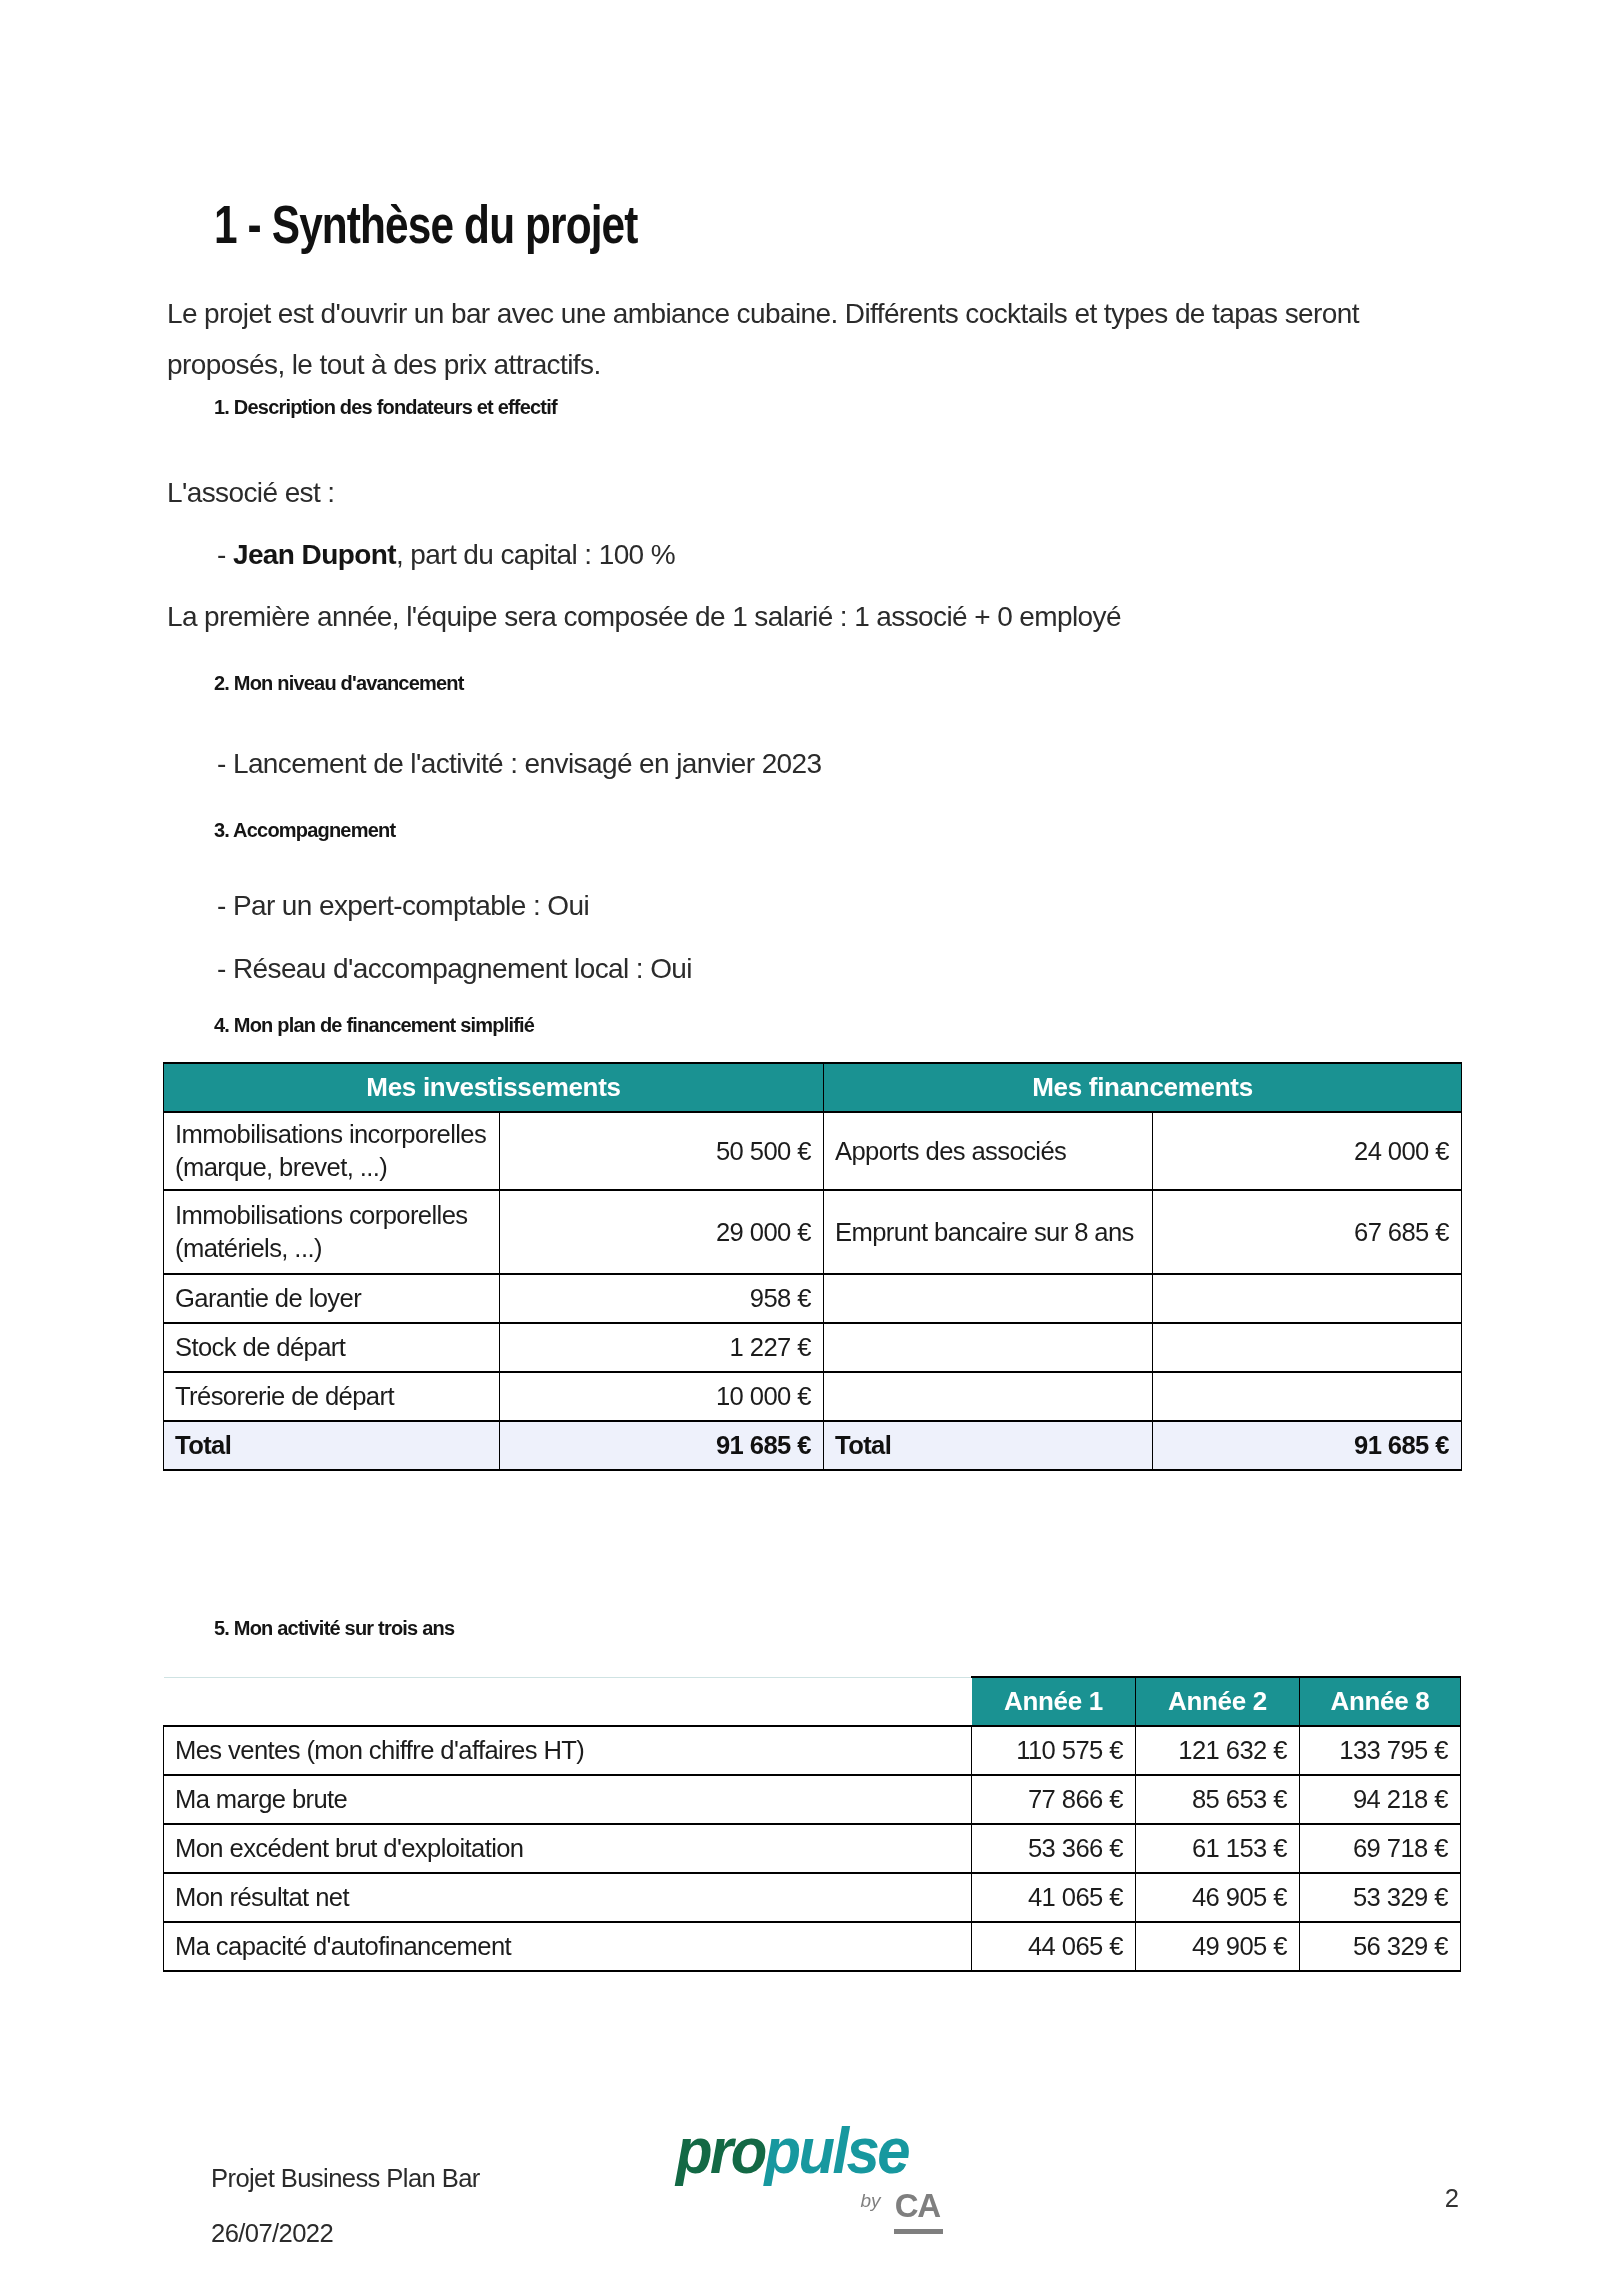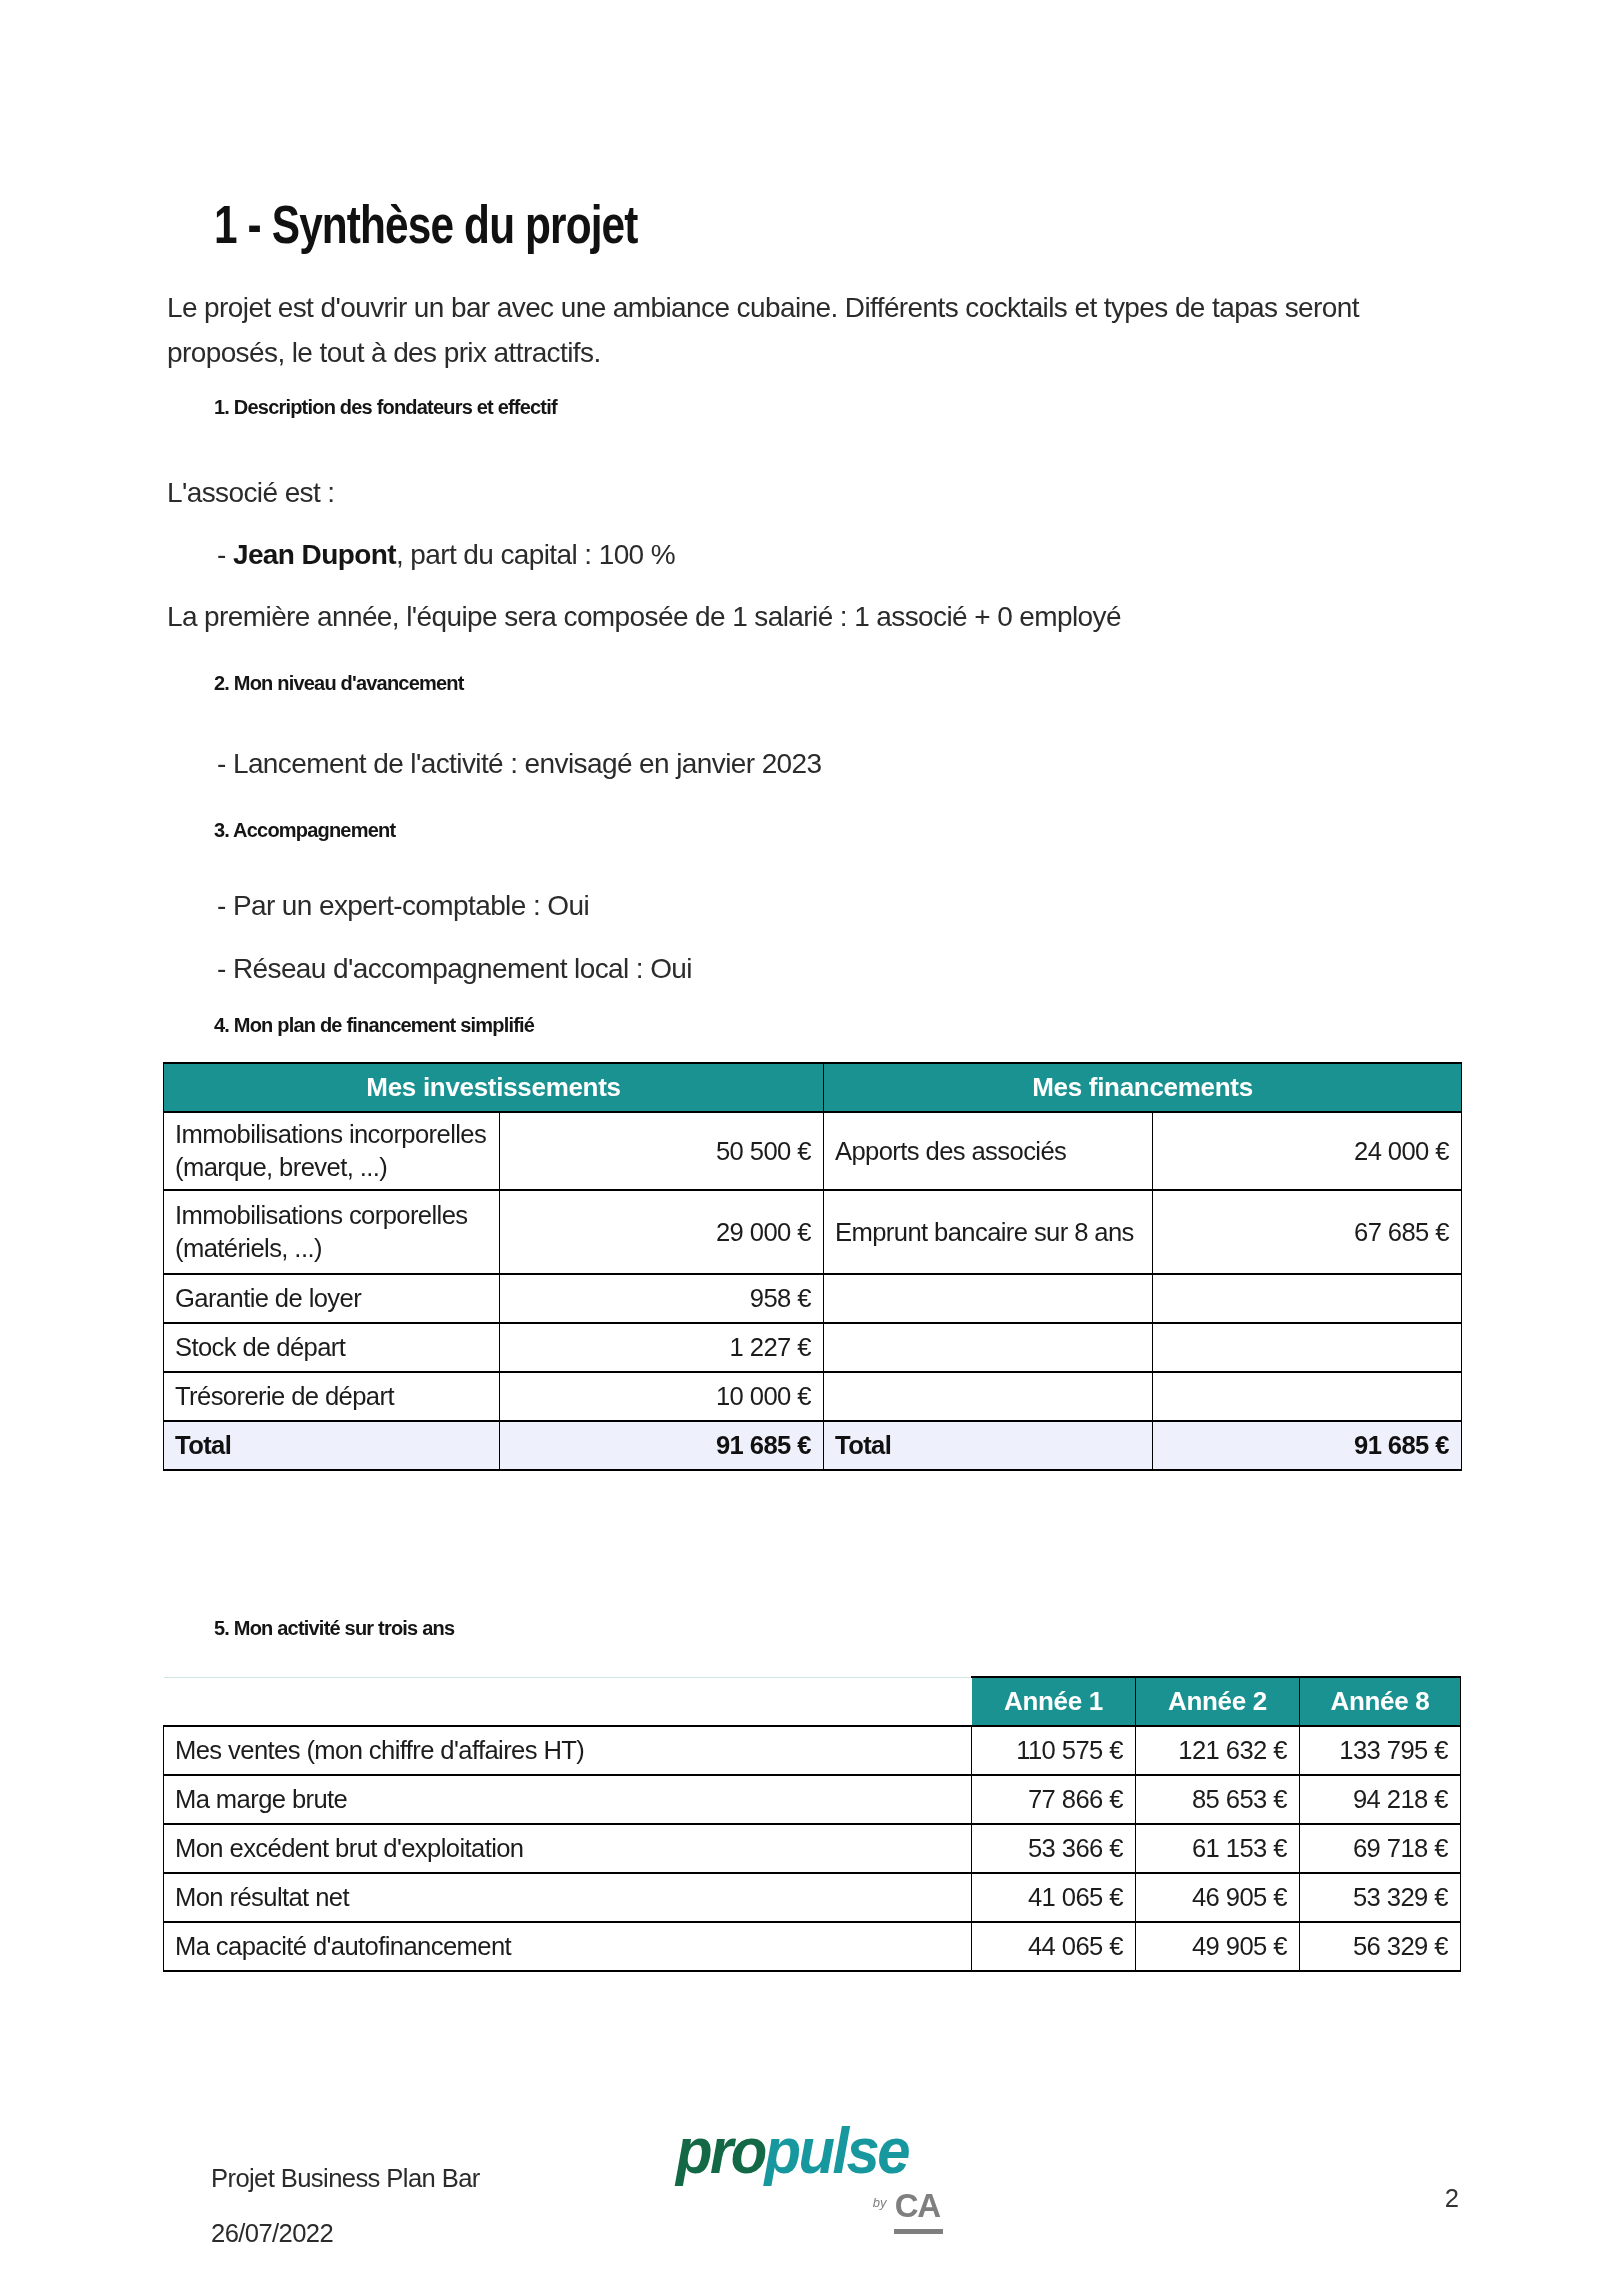--- a/index.html
+++ b/index.html
@@ -11,21 +11,21 @@
     color:#262626;
     overflow:hidden;
   }
   .abs{position:absolute;}
   .doc-title{
     left:214px;top:194px;
     font-size:53px;font-weight:800;color:#111111;
     letter-spacing:-1.1px;white-space:nowrap;
     transform:scaleX(0.80);transform-origin:left top;
   }
-  .para{font-size:28px;letter-spacing:-0.6px;line-height:45px;white-space:nowrap;color:#2b2b2b;}
+  .para{font-size:28px;letter-spacing:-0.6px;line-height:45px;white-space:nowrap;color:#2b2b2b;margin-top:6px;}
   .intro{left:167px;top:285px;}
   .section-h{
     font-size:20px;font-weight:800;color:#151515;
     letter-spacing:-0.8px;white-space:nowrap;
   }
   .body-line{font-size:28px;letter-spacing:-0.6px;white-space:nowrap;color:#2b2b2b;}
   .b{font-weight:800;color:#151515;}
   
   table{border-collapse:collapse;table-layout:fixed;}
   .fin-table{left:163px;top:1062px;width:1297px;}
@@ -53,21 +53,21 @@
   .footer-line{font-size:25.6px;letter-spacing:-0.6px;color:#2b2b2b;white-space:nowrap;margin-left:44px;}
   .logo-wrap{left:676px;top:2117px;width:273px;text-align:left;}
   .logo-text{
     font-size:65px;font-weight:800;font-style:italic;
     letter-spacing:-2.8px;white-space:nowrap;line-height:67px;
     transform:scaleX(0.92);transform-origin:left top;
   }
   .logo-pro{color:#136945;}
   .logo-pulse{color:#17989F;}
   .byca{margin-top:3.3px;text-align:right;padding-right:5.6px;color:#7f7f7f;}
-  .byca .by{font-size:13px;font-style:italic;margin-right:7px;vertical-align:10px;}
+  .byca .by{font-size:19px;font-style:italic;margin-right:13px;vertical-align:10px;}
   .byca .ca{
     display:inline-block;font-size:33px;font-weight:800;
     border-bottom:5px solid #7f7f7f;padding:0 3.3px 3.3px 1.1px;letter-spacing:-1.1px;
   }
   .page-num{right:164px;top:2184px;font-size:25.6px;color:#333;}
 </style>
 </head>
 <body>
 
 <div class="page">

